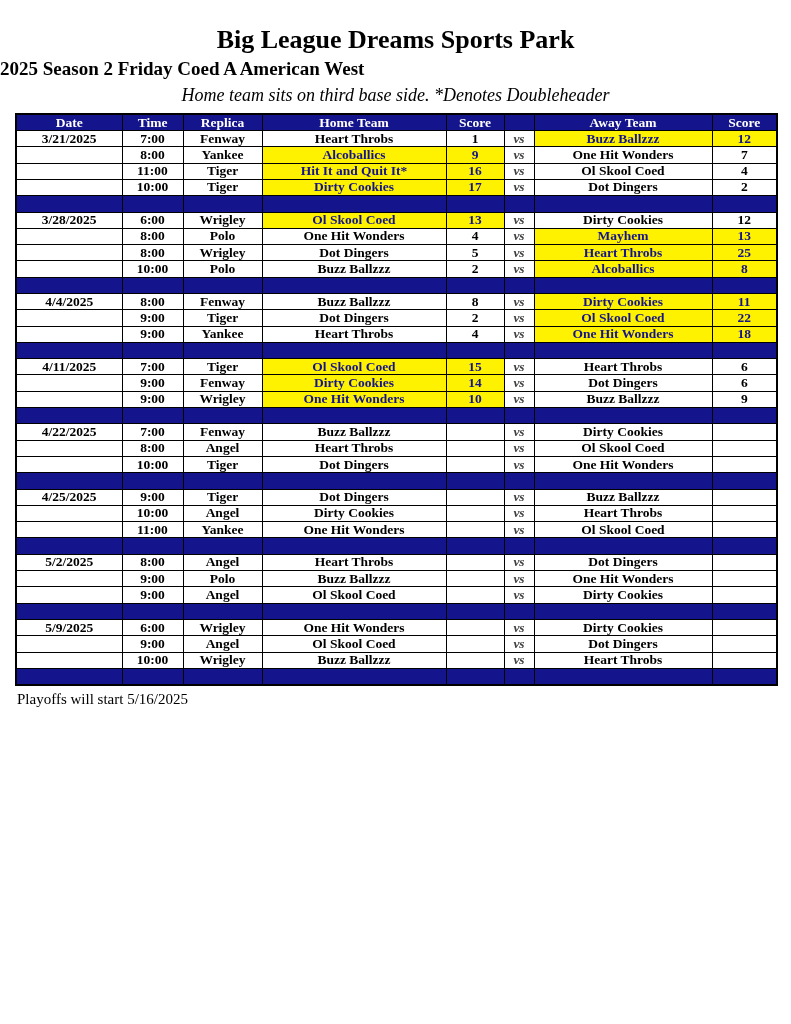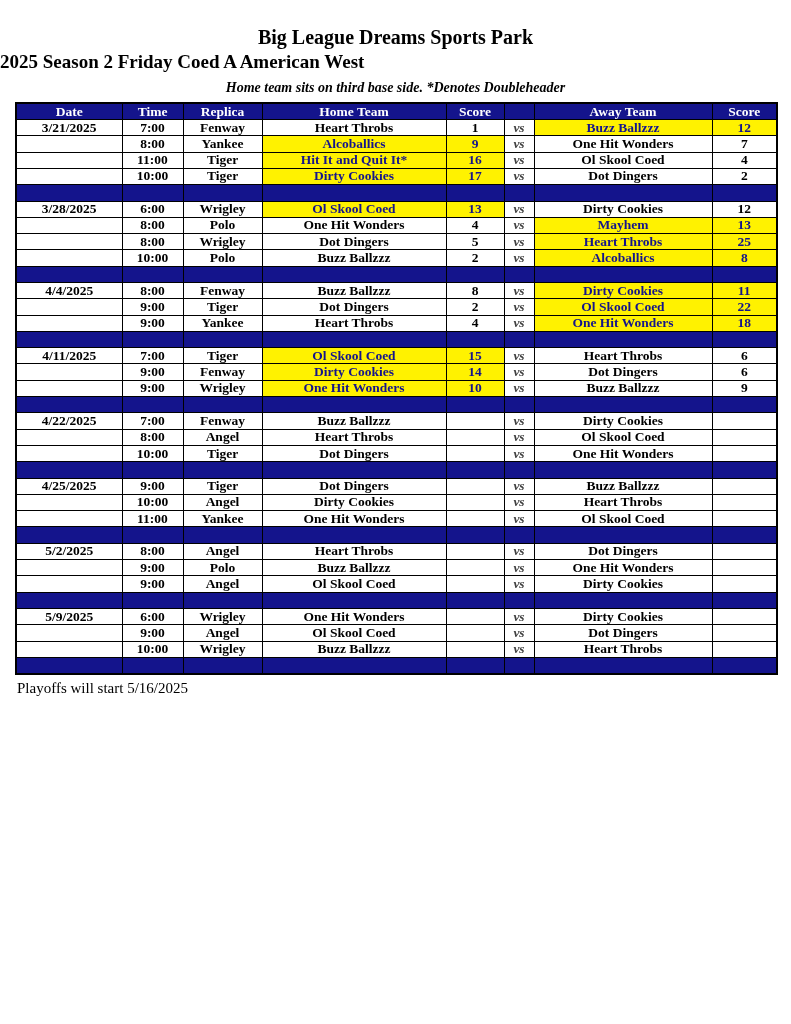--- a/index.html
+++ b/index.html
@@ -21,36 +21,36 @@
   .page {
     position: relative;
     width: 791px;
     height: 1024px;
     background: #fff;
     overflow: hidden;
   }
   .title {
     margin: 26px 0 0 0;
     text-align: center;
-    font-size: 20px;
+    font-size: 26px;
     font-weight: bold;
     line-height: 1.1;
   }
   .subtitle {
     margin: 3px 0 0 0;
     text-align: left;
     font-size: 19px;
     font-weight: bold;
     line-height: 1.15;
   }
   .note {
     margin: 7px 0 7px 0;
     text-align: center;
-    font-size: 14px;
-    font-weight: bold;
+    font-size: 18px;
+    font-weight: normal;
     font-style: italic;
     line-height: 1.1;
   }
   table.schedule {
     border-collapse: collapse;
     table-layout: fixed;
     margin-left: 15px;
     width: 761px;
     border: 2px solid var(--border);
   }

